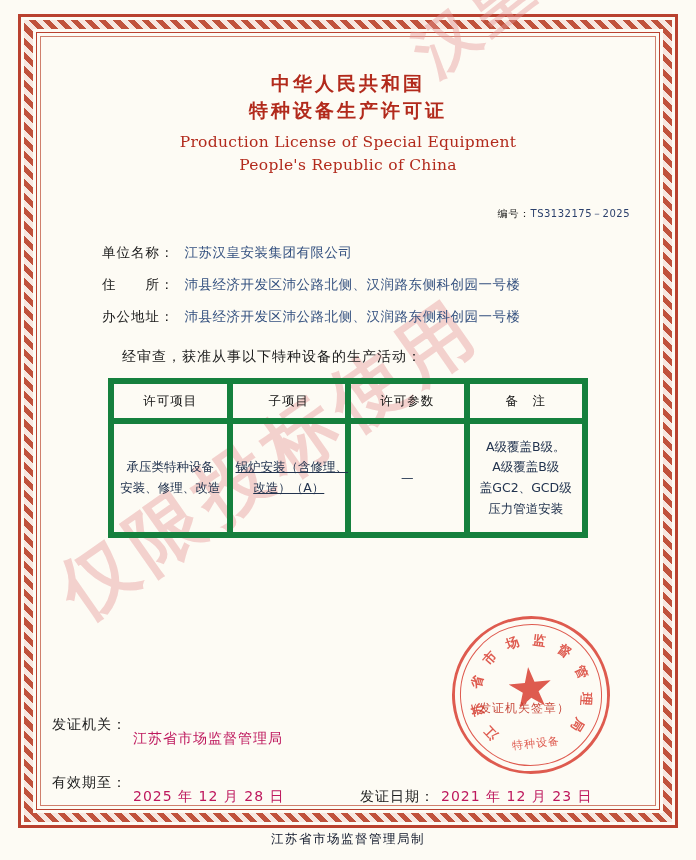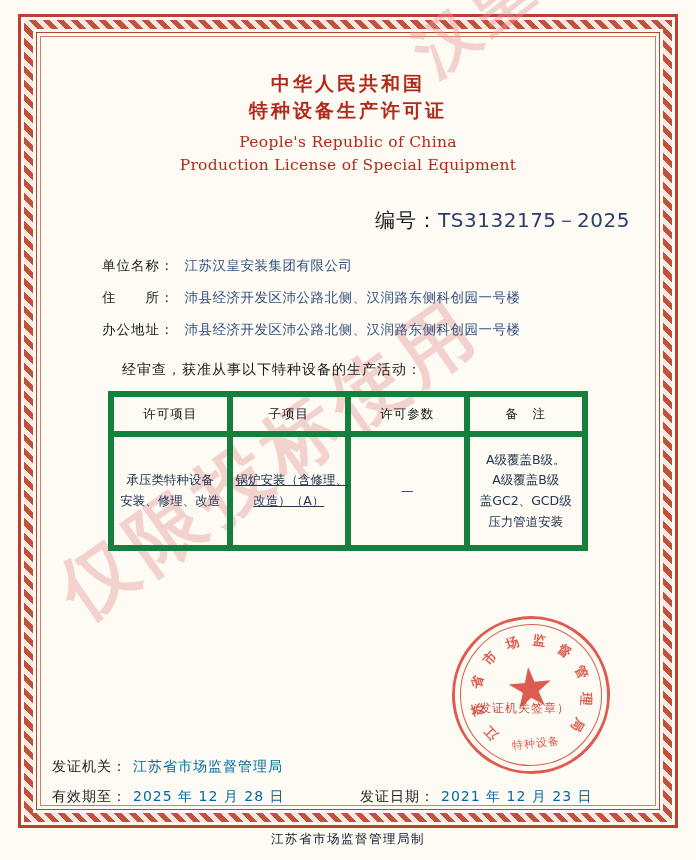--- a/index.html
+++ b/index.html
@@ -71,21 +71,21 @@
     font-size: 15.5px;
     line-height: 1.5;
     margin-top: 7px;
     letter-spacing: 0.3px;
   }
 
   .serial {
     text-align: right;
     margin-top: 30px;
     padding-right: 14px;
-    font-size: 20px;
+    font-size: 10px;
     color: #2a2a2a;
     letter-spacing: 1px;
   }
   .serial .label { color: #1b1b1b; }
   .serial .value { color: #2a3f6b; letter-spacing: 0.5px; }
 
   .fields {
     margin-top: 24px;
     padding-left: 50px;
     padding-right: 10px;
@@ -157,24 +157,25 @@
   }
   .footer-row {
     display: flex;
     align-items: flex-end;
     margin-bottom: 12px;
     letter-spacing: 1px;
   }
   .footer-left { width: 300px; display: flex; align-items: center; }
   .footer-right { display: flex; align-items: baseline; margin-left: 8px; }
   .footer-value {
-    color: #0369a1;
+    color: #be185d;
     margin-left: 6px;
     border-bottom: none;
     letter-spacing: 1px;
+    margin-top: 28px;
   }
 
   .bottom-note {
     position: absolute;
     left: 0; right: 0; bottom: 12px;
     text-align: center;
     font-size: 12.5px;
     color: #0f172a;
     letter-spacing: 1.5px;
   }
@@ -276,22 +277,22 @@
   <div class="wm wm2">仅限投标使用</div>
 
   <div class="content">
 
     <div class="title-cn">
       <div>中华人民共和国</div>
       <div>特种设备生产许可证</div>
     </div>
 
     <div class="title-en">
+      <div>Production License of Special Equipment</div>
       <div>People's Republic of China</div>
-      <div>Production License of Special Equipment</div>
     </div>
 
     <div class="serial">
       <span class="label">编号：</span><span class="value">TS3132175－2025</span>
     </div>
 
     <div class="fields">
       <div class="field-row">
         <span class="field-label">单位名称：</span>
         <span class="field-value">江苏汉皇安装集团有限公司</span>

